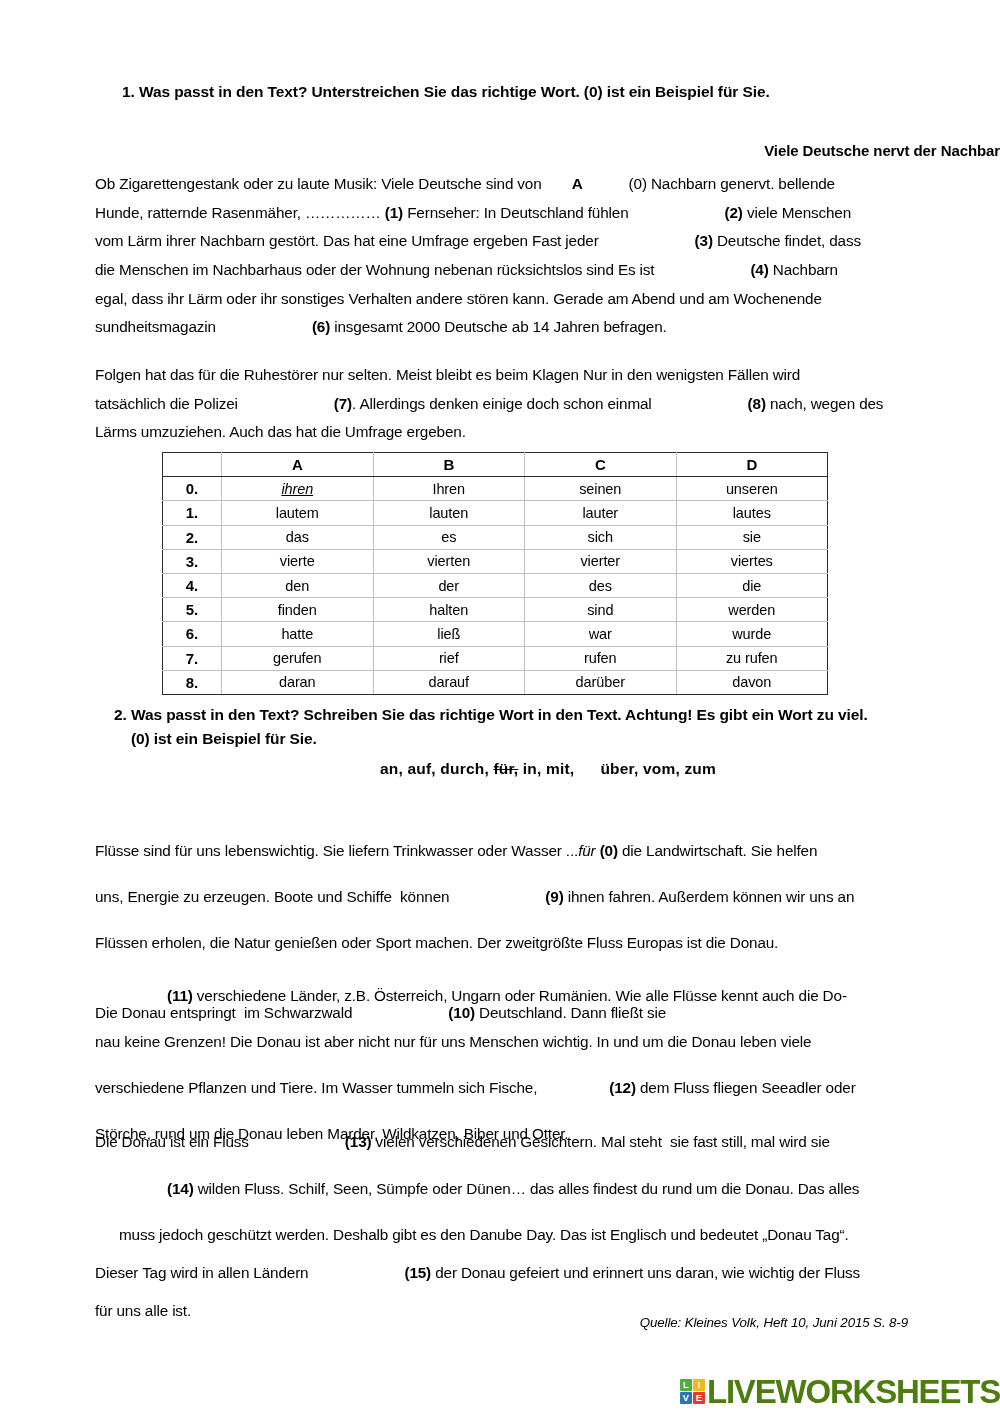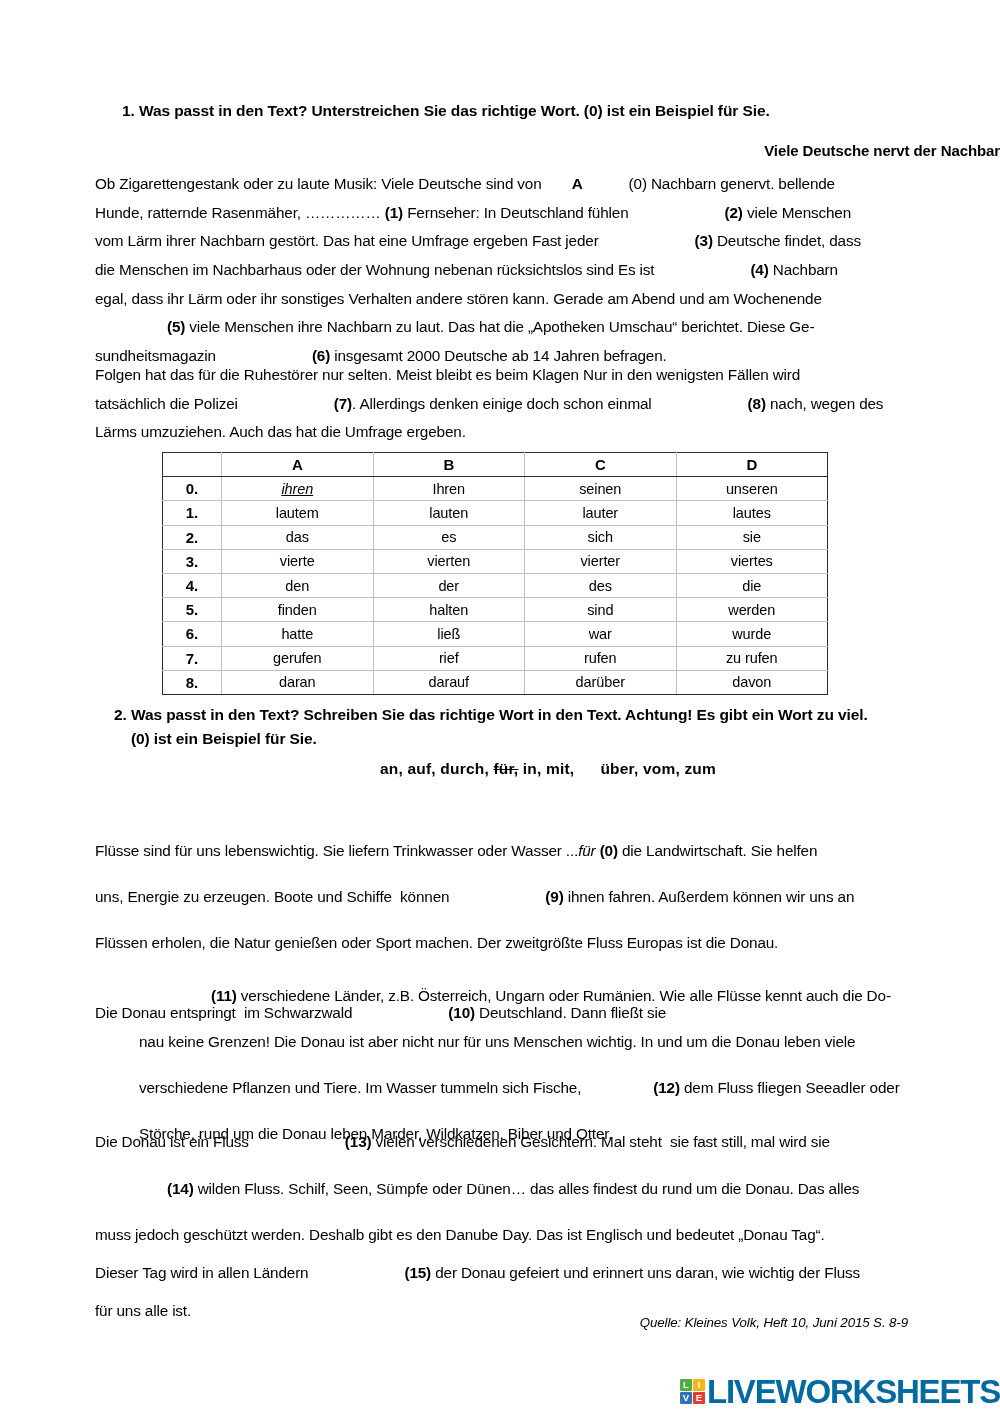--- a/index.html
+++ b/index.html
@@ -151,41 +151,40 @@
     border-radius: 1px;
     line-height: 1;
   }
   .lm-l { background: #4caf3f; }
   .lm-i { background: #f6b61c; }
   .lm-v { background: #2f74b5; }
   .lm-e { background: #e23b32; }
   .logo-word {
     font-size: 33px;
     font-weight: bold;
-    color: #0369a1;
+    color: #4d7c0f;
     letter-spacing: -1.2px;
     line-height: 1;
   }
 </style>
 </head>
 <body>
 
 <div class="page">
 
-  <div class="ex-heading" style="left:122px; top:99px; width:800px;">1. Was passt in den Text? Unterstreichen Sie das richtige Wort. (0) ist ein Beispiel für Sie.</div>
+  <div class="ex-heading" style="left:122px; top:80px; width:800px;">1. Was passt in den Text? Unterstreichen Sie das richtige Wort. (0) ist ein Beispiel für Sie.</div>
 
   <div class="centered-title" style="top:142px;">Viele Deutsche nervt der Nachbar</div>
 
   <div class="body-para" style="top:176px;">
     <span class="ln"><span>Ob Zigarettengestank oder zu laute Musik: Viele Deutsche sind von </span><span class="gap-s"></span><b>A</b><span class="gap-m"></span><span>(0) Nachbarn genervt. bellende</span></span>
     <span class="ln"><span>Hunde, ratternde Rasenmäher, …………… </span><b>(1)</b><span> Fernseher: In Deutschland fühlen</span><span class="gap-xl"></span><b>(2)</b><span> viele Menschen</span></span>
     <span class="ln"><span>vom Lärm ihrer Nachbarn gestört. Das hat eine Umfrage ergeben Fast jeder</span><span class="gap-xl"></span><b>(3)</b><span> Deutsche findet, dass</span></span>
     <span class="ln"><span>die Menschen im Nachbarhaus oder der Wohnung nebenan rücksichtslos sind Es ist</span><span class="gap-xl"></span><b>(4)</b><span> Nachbarn</span></span>
     <span class="ln"><span>egal, dass ihr Lärm oder ihr sonstiges Verhalten andere stören kann. Gerade am Abend und am Wochenende</span></span>
-    <span class="ln"><span class="gap-l"></span><b>(5)</b><span> viele Menschen ihre Nachbarn zu laut. Das hat die „Apotheken Umschau“ berichtet. Diese Ge-</span></span>
     <span class="ln"><span>sundheitsmagazin</span><span class="gap-xl"></span><b>(6)</b><span> insgesamt 2000 Deutsche ab 14 Jahren befragen.</span></span>
   </div>
 
   <div class="body-para" style="top:367px;">
     <span class="ln"><span>Folgen hat das für die Ruhestörer nur selten. Meist bleibt es beim Klagen Nur in den wenigsten Fällen wird</span></span>
     <span class="ln"><span>tatsächlich die Polizei</span><span class="gap-xl"></span><b>(7)</b><span>. Allerdings denken einige doch schon einmal</span><span class="gap-xl"></span><b>(8)</b><span> nach, wegen des</span></span>
     <span class="ln"><span>Lärms umzuziehen. Auch das hat die Umfrage ergeben.</span></span>
   </div>
 
   <table class="opt-table">
@@ -271,34 +270,34 @@
   </div>
 
 
   <div class="body-para wide" style="top:843px;">
     <span class="ln"><span>Flüsse sind für uns lebenswichtig. Sie liefern Trinkwasser oder Wasser ...</span><i>für</i> <b>(0)</b><span> die Landwirtschaft. Sie helfen</span></span>
     <span class="ln"><span>uns, Energie zu erzeugen. Boote und Schiffe  können</span><span class="gap-xl"></span><b>(9)</b><span> ihnen fahren. Außerdem können wir uns an</span></span>
     <span class="ln"><span>Flüssen erholen, die Natur genießen oder Sport machen. Der zweitgrößte Fluss Europas ist die Donau.</span></span>
     <span class="ln" style="height:38px;margin-top:24px;"><span>Die Donau entspringt  im Schwarzwald</span><span class="gap-xl"></span><b>(10)</b><span> Deutschland. Dann fließt sie</span></span>
   </div>
 
-  <div class="body-para wide" style="top:988px;margin-left:44px;">
+  <div class="body-para wide" style="top:988px;">
     <span class="ln"><span class="gap-l"></span><b>(11)</b><span> verschiedene Länder, z.B. Österreich, Ungarn oder Rumänien. Wie alle Flüsse kennt auch die Do-</span></span>
     <span class="ln"><span>nau keine Grenzen! Die Donau ist aber nicht nur für uns Menschen wichtig. In und um die Donau leben viele</span></span>
     <span class="ln"><span>verschiedene Pflanzen und Tiere. Im Wasser tummeln sich Fische,</span><span class="gap-l"></span><b>(12)</b><span> dem Fluss fliegen Seeadler oder</span></span>
     <span class="ln"><span>Störche, rund um die Donau leben Marder, Wildkatzen, Biber und Otter.</span></span>
   </div>
 
   <div class="body-para wide" style="top:1134px;">
     <span class="ln"><span>Die Donau ist ein Fluss</span><span class="gap-xl"></span><b>(13)</b><span> vielen verschiedenen Gesichtern. Mal steht  sie fast still, mal wird sie</span></span>
   </div>
 
   <div class="body-para wide" style="top:1181px;">
     <span class="ln"><span class="gap-l"></span><b>(14)</b><span> wilden Fluss. Schilf, Seen, Sümpfe oder Dünen… das alles findest du rund um die Donau. Das alles</span></span>
-    <span class="ln" style="height:38px;"><span>muss jedoch geschützt werden. Deshalb gibt es den Danube Day. Das ist Englisch und bedeutet „Donau Tag“.</span></span>
+    <span class="ln" style="height:38px;margin-left:24px;"><span>muss jedoch geschützt werden. Deshalb gibt es den Danube Day. Das ist Englisch und bedeutet „Donau Tag“.</span></span>
     <span class="ln" style="height:38px;"><span>Dieser Tag wird in allen Ländern</span><span class="gap-xl"></span><b>(15)</b><span> der Donau gefeiert und erinnert uns daran, wie wichtig der Fluss</span></span>
     <span class="ln"><span>für uns alle ist.</span></span>
   </div>
 
   <div class="source-line" style="top:1315px;">Quelle: Kleines Volk, Heft 10, Juni 2015 S. 8-9</div>
 
   <div class="logo">
     <div class="logo-mark">
       <span class="lm-l">L</span>
       <span class="lm-i">I</span>

